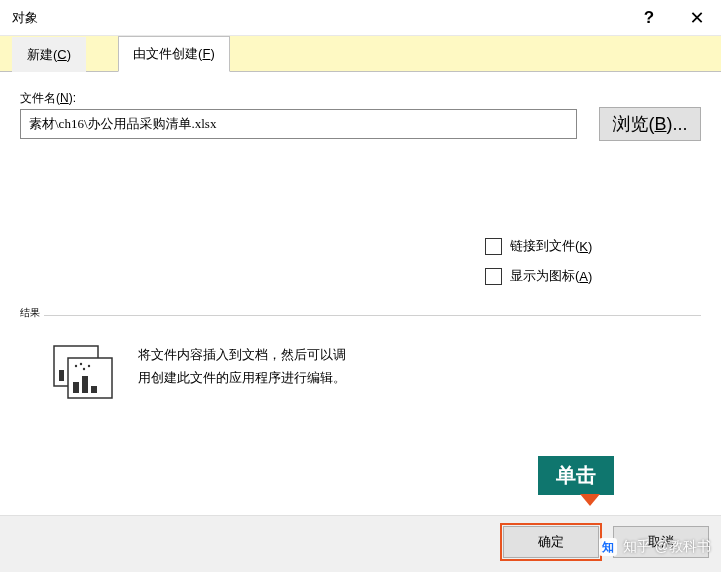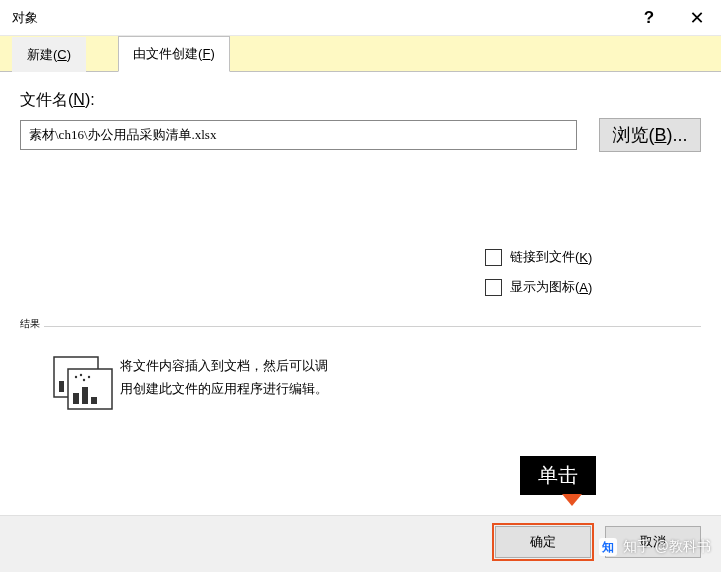--- a/index.html
+++ b/index.html
@@ -65,21 +65,21 @@
       border-bottom: 1px solid #ffffff;
       margin-left: 32px;
     }
     .content {
       flex: 1;
       background: #ffffff;
       padding: 18px 20px 10px 20px;
       display: flex;
       flex-direction: column;
     }
-    .filename-label { margin-bottom: 7px; font-size: 16px; }
+    .filename-label { margin-bottom: 0; font-size: 12px; }
     .filename-label .ul { text-decoration: underline; }
     .file-row { display: flex; gap: 22px; align-items: center; margin-bottom: 6px;}
     .file-input {
       flex: 1;
       height: 30px;
       border: 1px solid #888888;
       padding: 0 8px;
       font-size: 13px;
       font-family: Liberation Serif, serif;
       background: #ffffff;
@@ -123,30 +123,31 @@
       position: absolute;
       top: -9px;
       left: 0;
       background: #ffffff;
       padding: 0 4px 0 0;
     }
     .result-box {
       border-top: 1px solid #d0d0d0;
       padding: 26px 20px 20px 28px;
       display: flex;
+      gap: 18px;
       align-items: flex-start;
       min-height: 140px;
     }
     .result-icon svg { display: block; }
     .result-text { font-size: 13px; line-height: 1.75; padding-top: 2px; max-width: 300px;}
     .button-row {
       display: flex;
       justify-content: flex-end;
       gap: 14px;
-      padding: 10px 20px 14px 0;
+      padding: 10px 12px 14px 0;
       background: #f0f0f0;
       border-top: 1px solid #e0e0e0;
     }
     .dlg-btn {
       width: 96px;
       height: 32px;
       background: #e1e1e1;
       border: 1px solid #adadad;
       font-size: 13px;
       font-family: inherit;
@@ -154,27 +155,27 @@
       align-items: center;
       justify-content: center;
       cursor: default;
     }
     .dlg-btn.primary {
       outline: 2px solid #e8531f;
       outline-offset: 1px;
     }
     .callout {
       position: absolute;
-      left: 520px;
+      left: 538px;
       top: 456px;
-      background: #000000;
+      background: #0f766e;
       color: #ffffff;
       font-size: 20px;
       padding: 6px 18px;
-      font-weight: 400;
+      font-weight: 700;
     }
     .callout::after {
       content: "";
       position: absolute;
       bottom: -11px;
       left: 42px;
       border-left: 10px solid transparent;
       border-right: 10px solid transparent;
       border-top: 12px solid #e8531f;
     }

